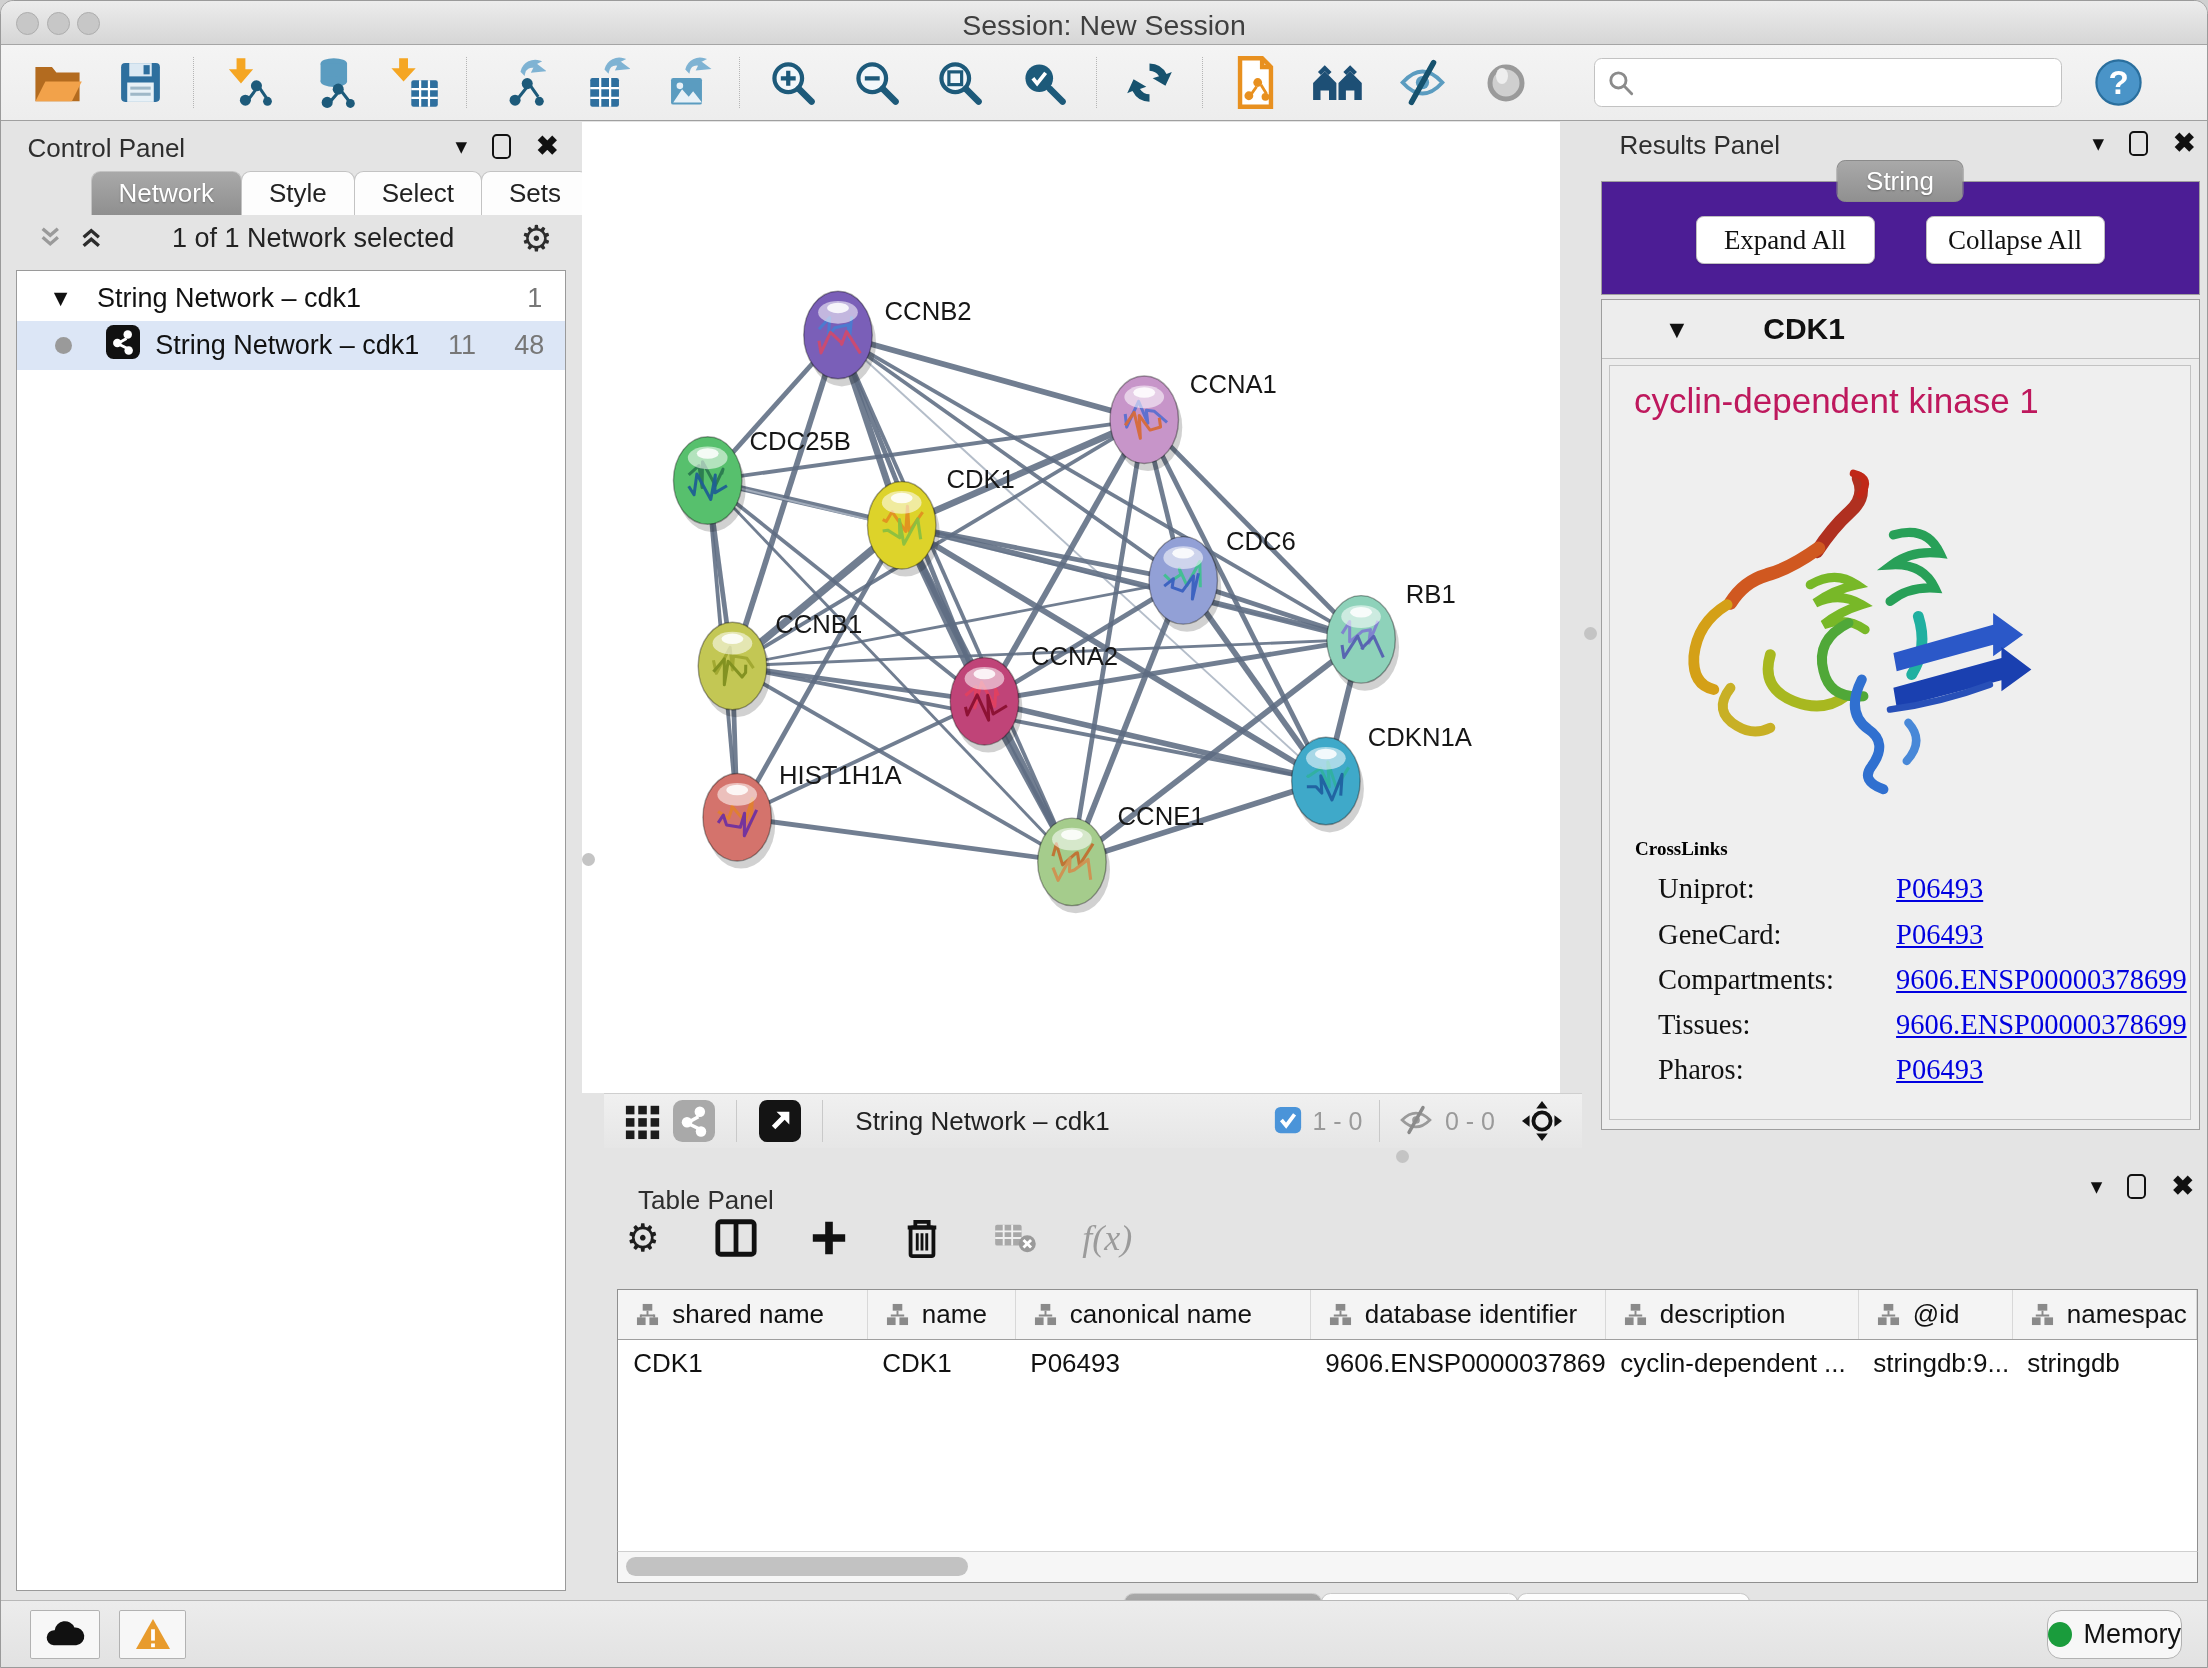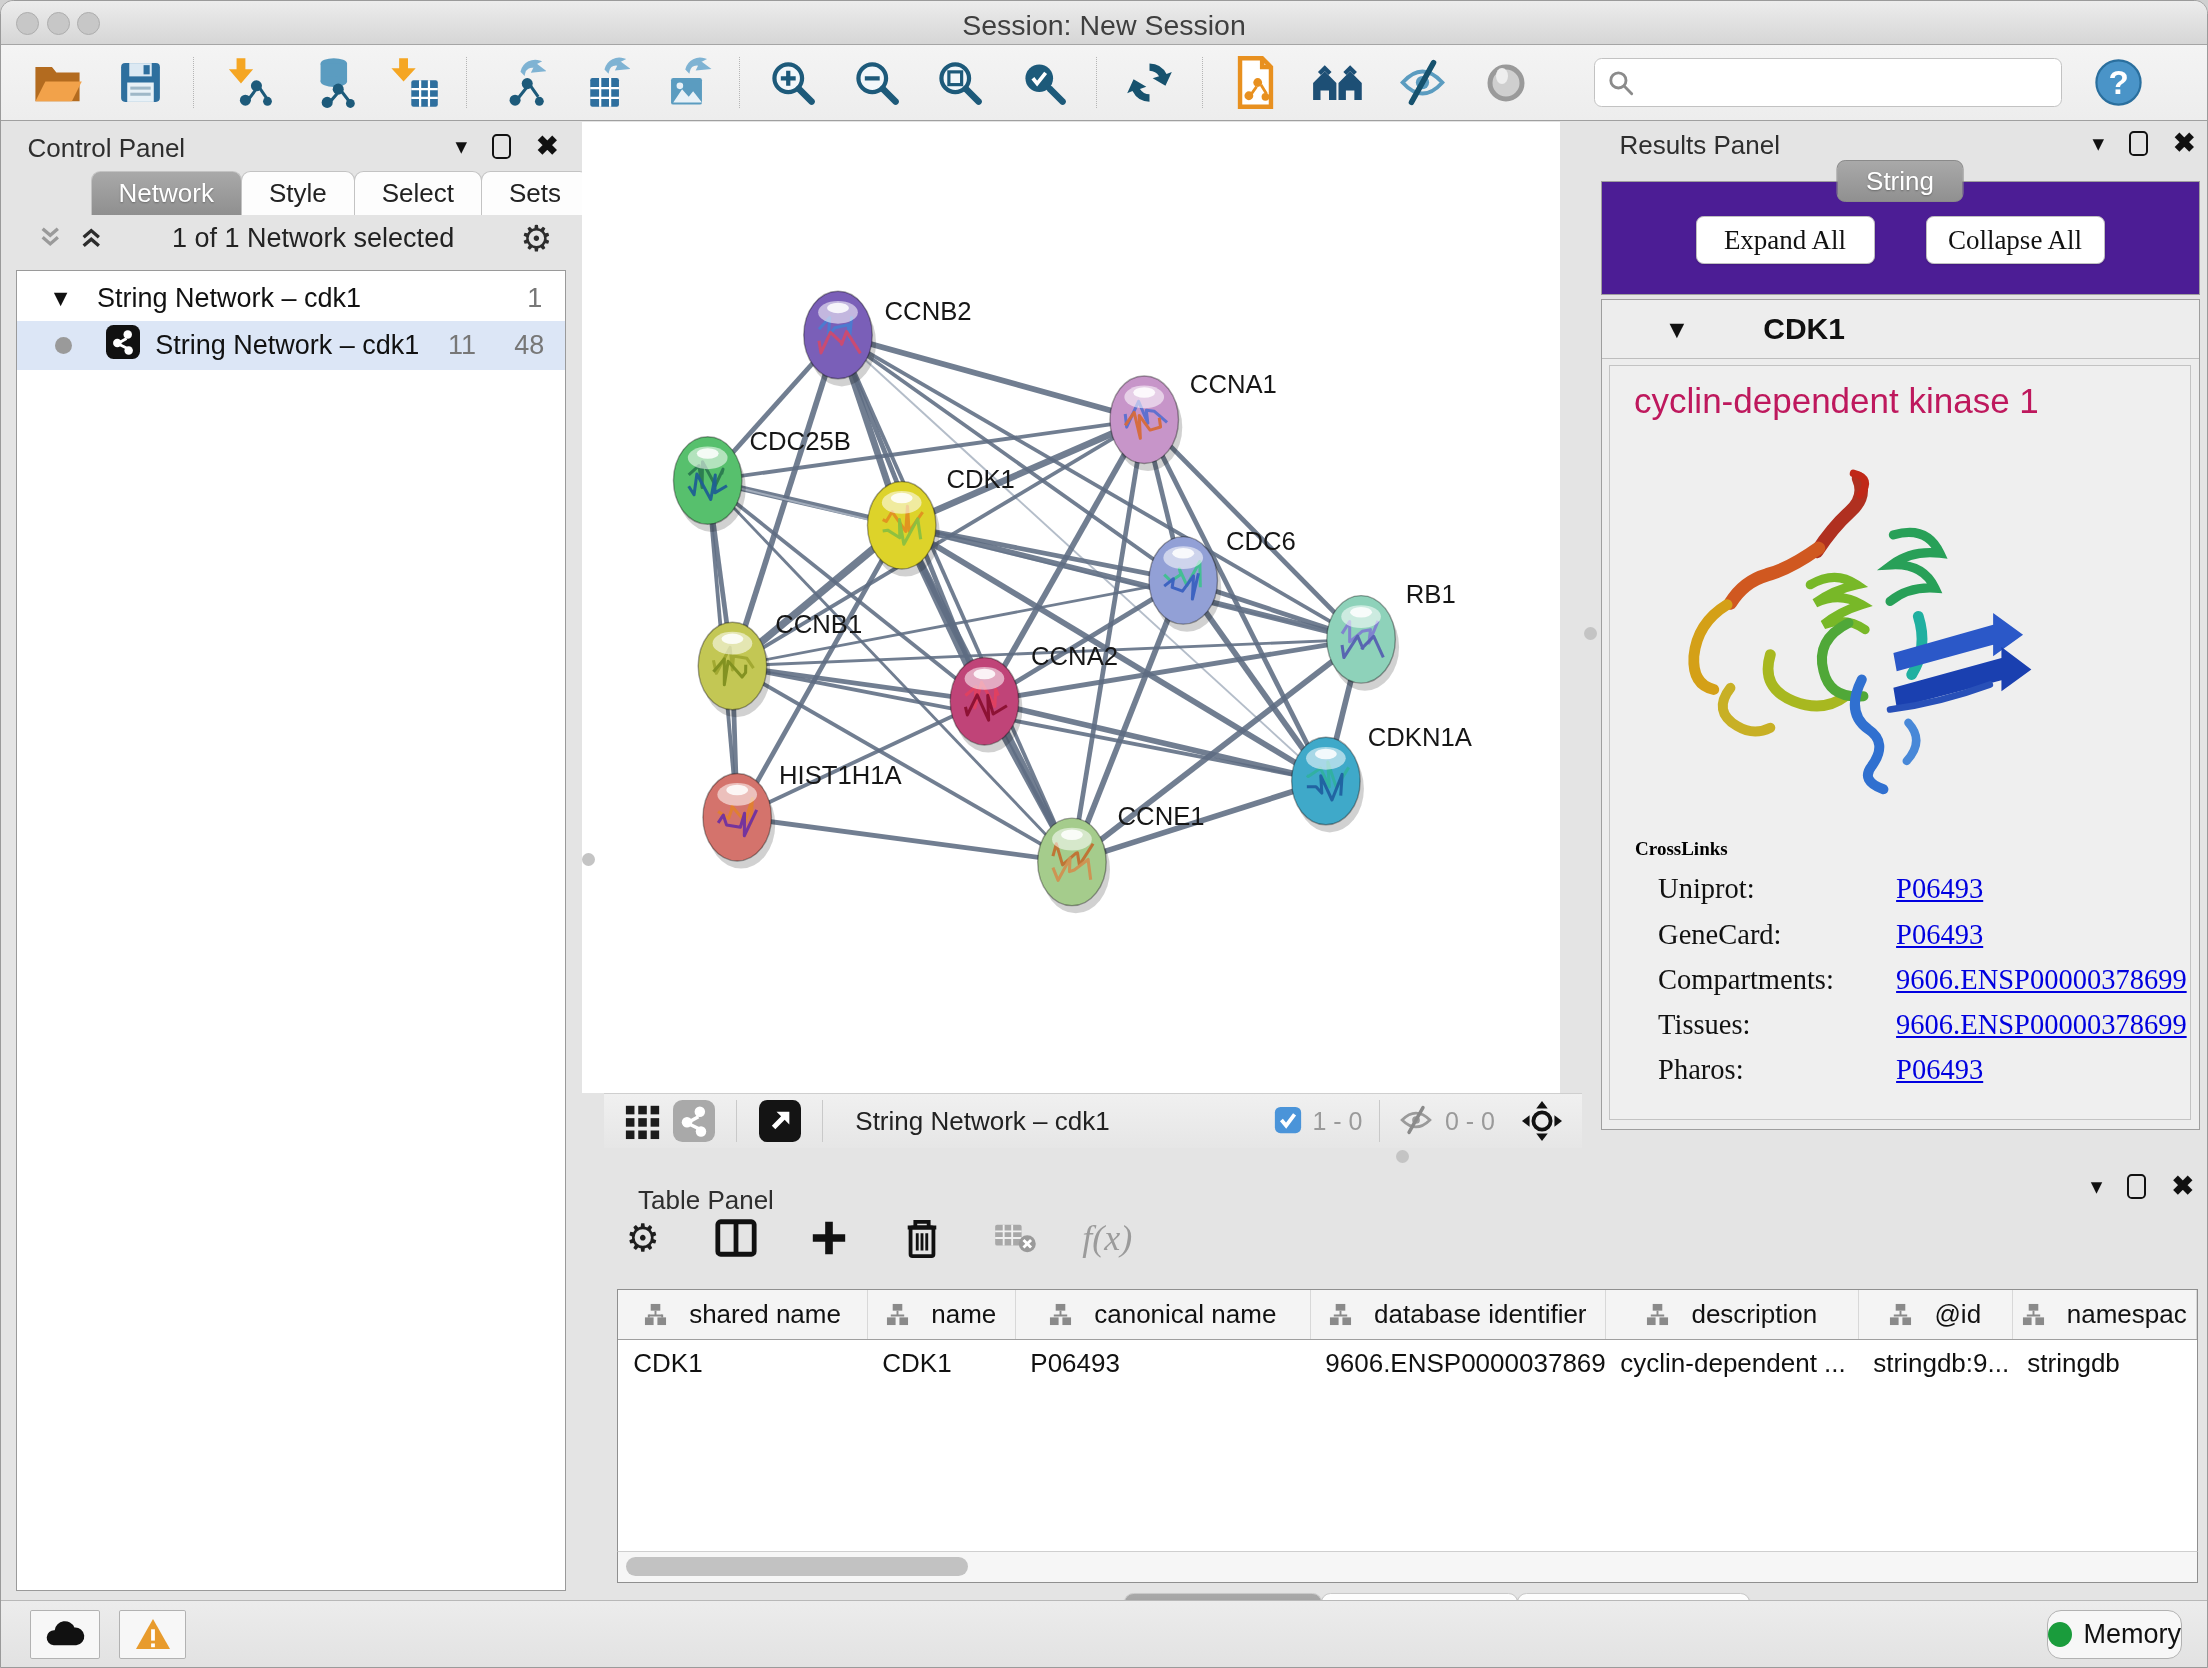--- a/index.html
+++ b/index.html
@@ -99,21 +99,21 @@
   .tp-toolbar { position:absolute; left:13.3px; top:49px; display:flex; align-items:center; gap:42px; }
   .tp-icon { width:51px; height:51px; display:flex; align-items:center; justify-content:center; }
   .tp-gear { font-size:38px; color:#1e1e1e; font-family:"DejaVu Sans", sans-serif; }
   .tp-plus { font-size:46px; color:#111; font-weight:bold; }
   .fx { font-family:"Liberation Serif", serif; font-style:italic; font-size:36px; color:#9b9b9b; }
   .table-box { position:absolute; left:13.3px; right:11.4px; top:126px; height:263px;
     border:1.9px solid #8f8f8f; background:#fff; overflow:hidden; }
   table.node-table { border-collapse:collapse; width:100%; table-layout:fixed; }
   .node-table th { height:49px; background:#f4f4f4; border-right:1px solid #d8d8d8; border-bottom:1.9px solid #9f9f9f;
     font-size:26px; font-weight:normal; color:#111; }
-  .th-inner { display:flex; align-items:center; justify-content:center; gap:22px; }
+  .th-inner { display:flex; align-items:center; gap:13px;margin-left:18px; }
   .node-table td { height:48px; font-size:26px; color:#111; padding-left:15px; vertical-align:middle;
     white-space:nowrap; overflow:hidden; }
   .tb-scroll { position:absolute; left:13.3px; right:11.4px; top:388px; height:32px; background:#f6f6f6;
     border:1.9px solid #8f8f8f; border-top:1px solid #cfcfcf; }
   .tb-thumb { position:absolute; left:7.6px; top:4.8px; width:342px; height:19px; background:#c2c2c2; border-radius:9.5px; }
   .tp-tabs { position:absolute; left:521px; top:430px; display:flex; }
   .bt { height:48px; padding:0 28.5px; display:flex; align-items:center; font-size:27.6px;
     background:#fdfdfd; color:#111; border:1px solid #c9c9c9; border-radius:9.5px; margin-left:-1px;
     box-shadow:0 1px 1.9px rgba(0,0,0,.12); }
   .bt.sel { background:linear-gradient(#a9a9a9,#8f8f8f); color:#fff; text-shadow:0 1px 1.9px rgba(0,0,0,.35); }

